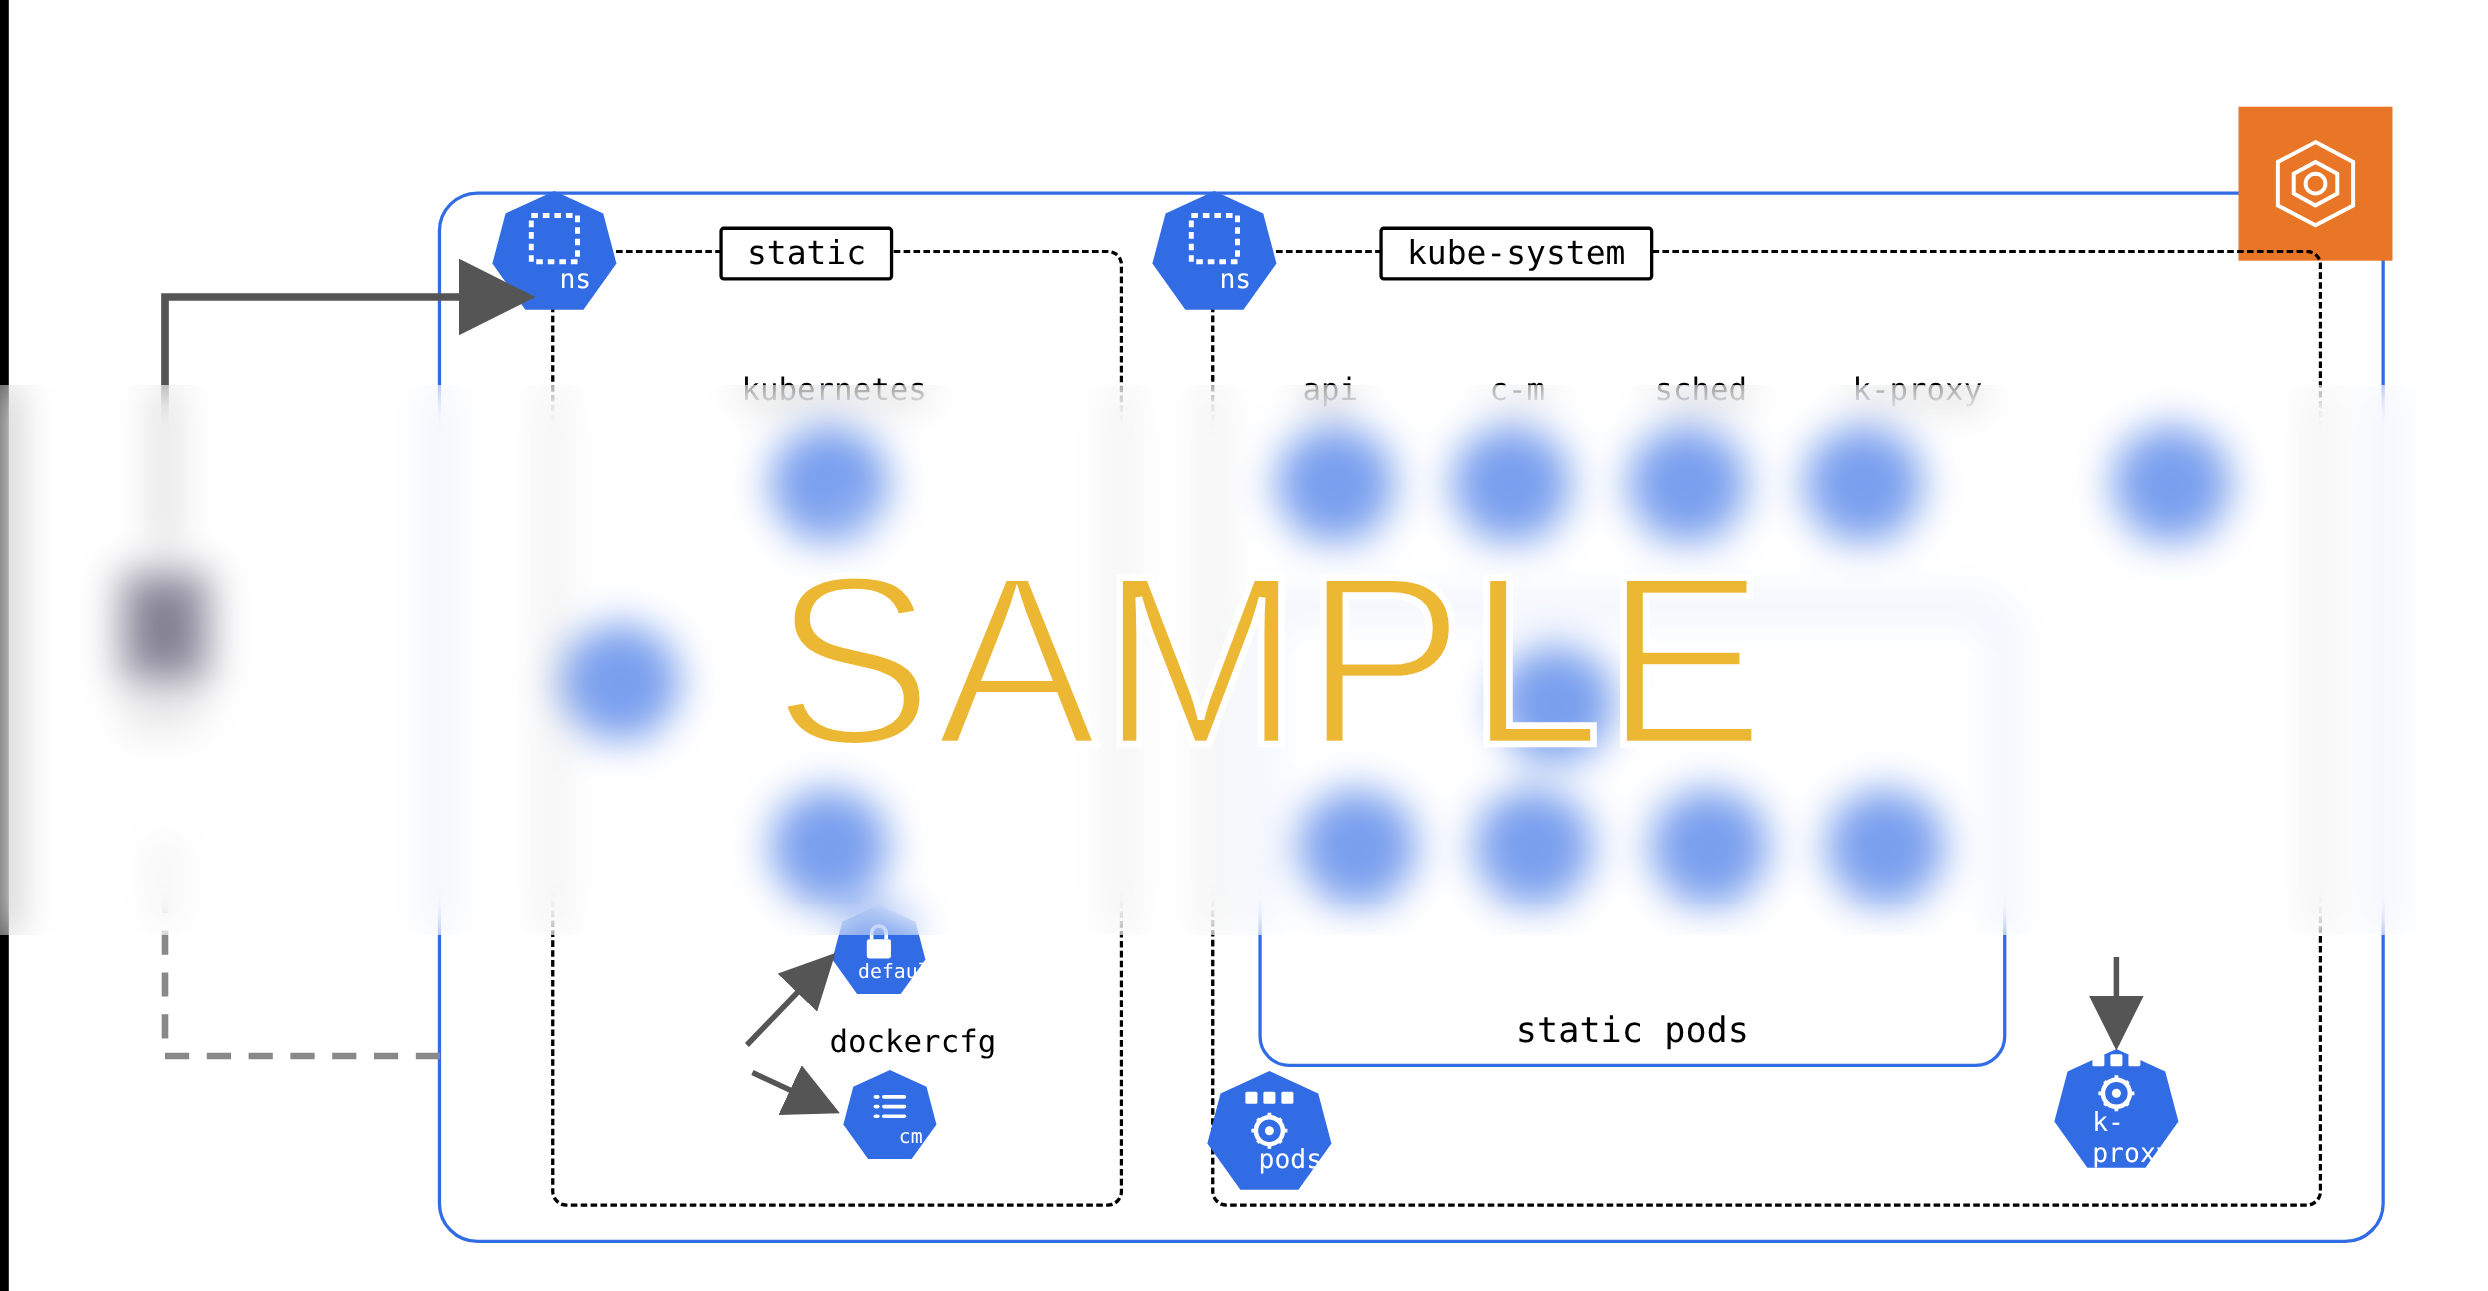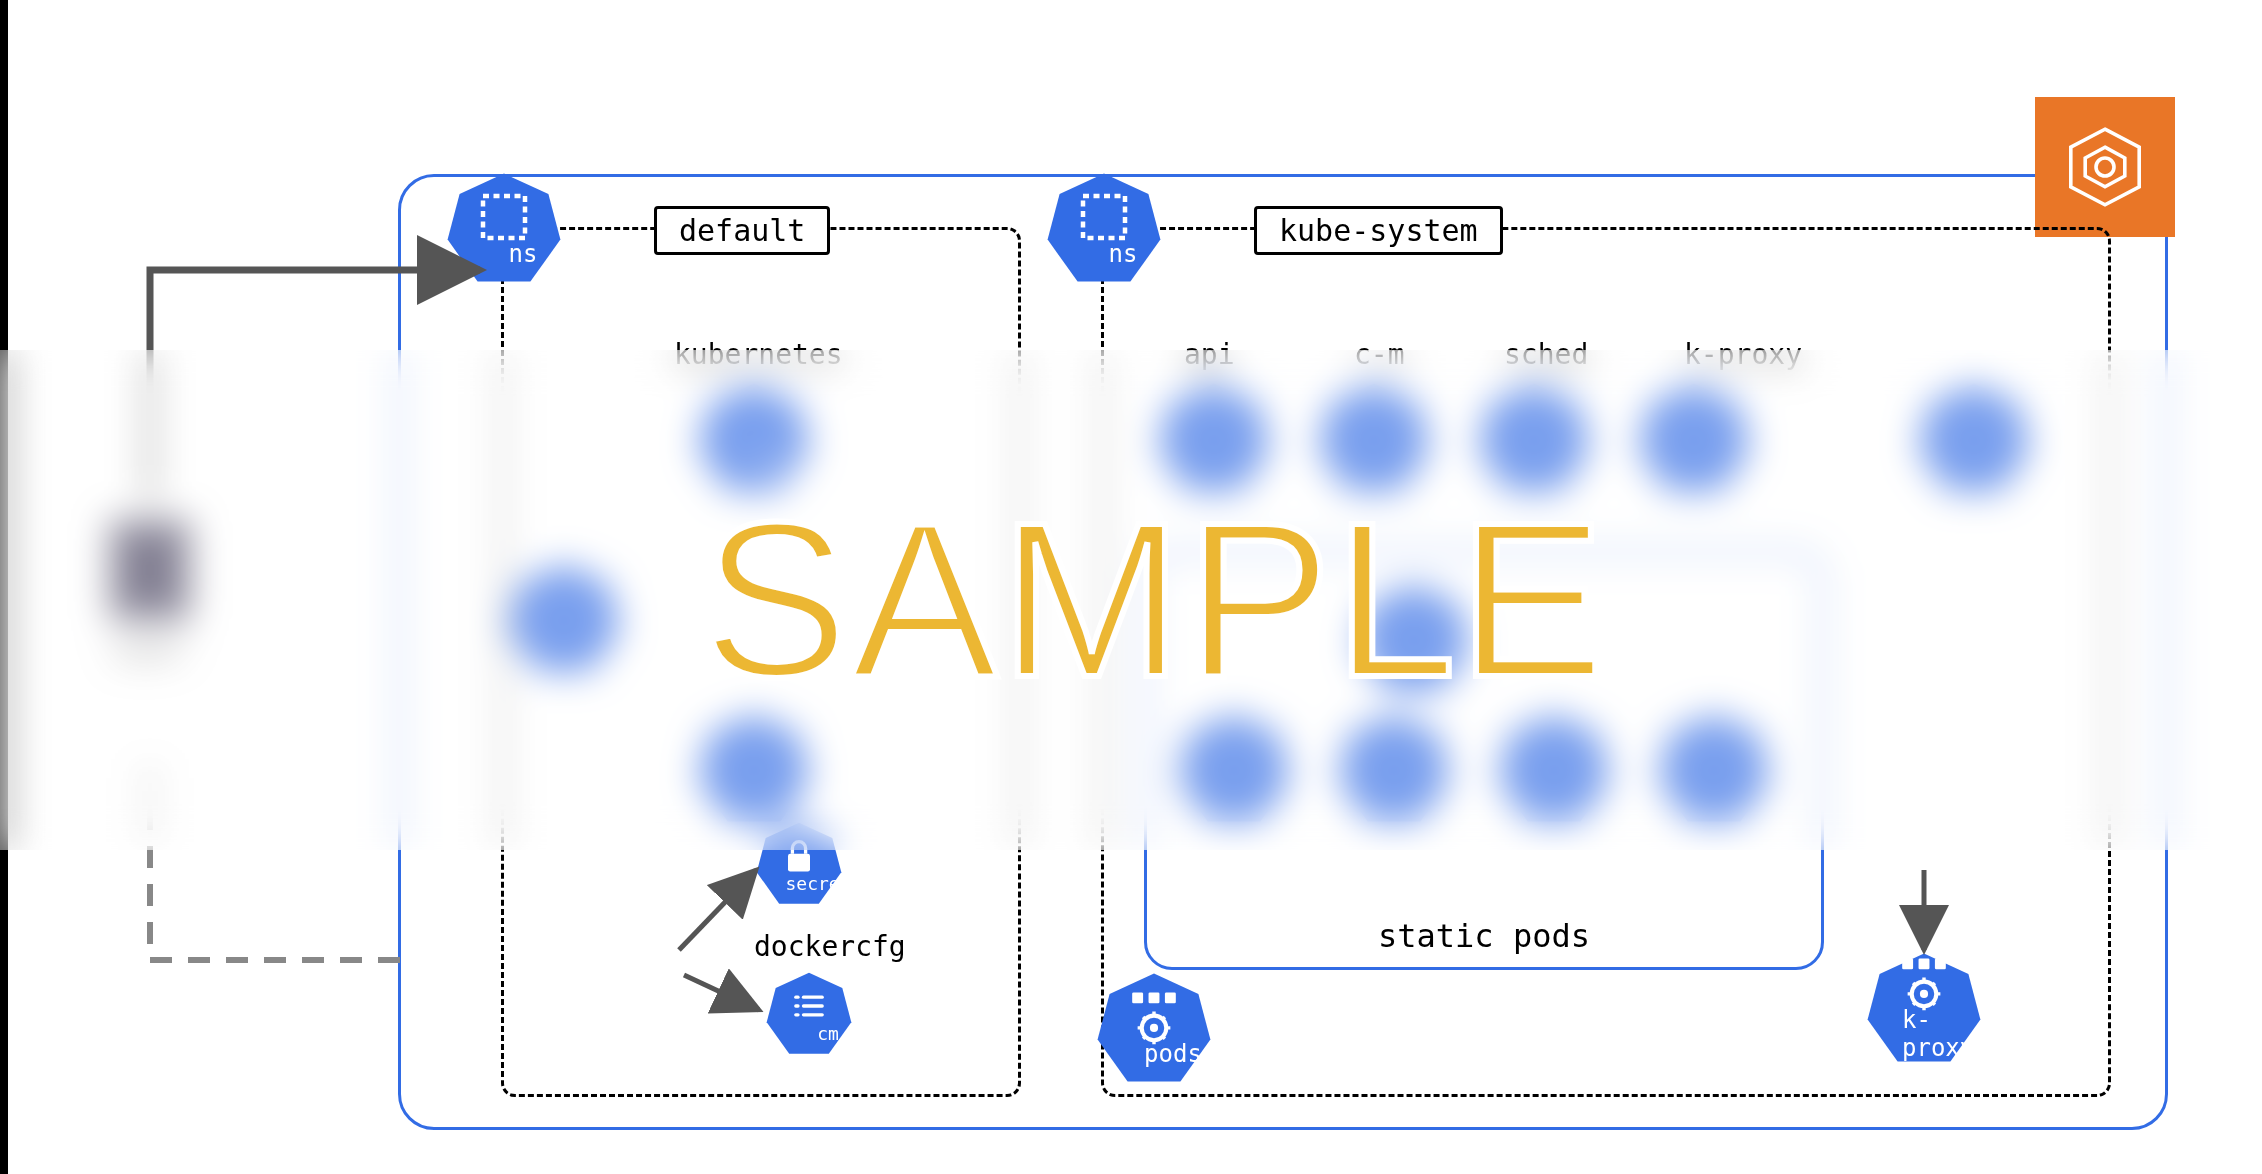--- a/index.html
+++ b/index.html
@@ -146,21 +146,21 @@
         <g fill="none" stroke="#fff" stroke-width="4">
       <polygon points="50,8 88,28 88,72 50,92 12,72 12,28"></polygon>
       <polygon points="50,28 72,40 72,60 50,72 28,60 28,40"></polygon>
       <circle cx="50" cy="50" r="10"></circle>
     </g>
       </svg>
   </div>
 
   <div class="ns-box ns-default">
     <div class="titlebox" style="left:150px; top:-24px;">
-      <span>default</span>
+      <span>static</span>
     </div>
 
     <div class="hept" style="left:-60px; top:-60px;">
       <svg class="shape" viewBox="0 0 100 100">
           <use href="#hept7" fill="#326ce5"></use>
         </svg>
       <div class="glyph">
         <svg viewBox="0 0 40 40">
             <rect x="6" y="6" width="28" height="28" fill="none" stroke="#fff" stroke-width="3" stroke-dasharray="4 3"></rect>
           </svg>
@@ -194,21 +194,21 @@
           <use href="#hept7" fill="#326ce5"></use>
         </svg>
       <div class="glyph">
         <svg viewBox="0 0 40 40">
             <g fill="#fff">
               <rect x="10" y="18" width="20" height="16" rx="2"></rect>
               <path d="M14 18 v-5 a6 6 0 0 1 12 0 v5" fill="none" stroke="#fff" stroke-width="3"></path>
             </g>
           </svg>
       </div>
-      <div class="lbl">secret</div>
+      <div class="lbl">default</div>
     </div>
 
     <div class="res-label" style="left:250px; top:700px;">dockercfg</div>
     <div class="hept sm" style="left:260px; top:740px;">
       <svg class="shape" viewBox="0 0 100 100">
           <use href="#hept7" fill="#326ce5"></use>
         </svg>
       <div class="glyph">
         <svg viewBox="0 0 40 40">
             <g stroke="#fff" stroke-width="3" stroke-linecap="round">

